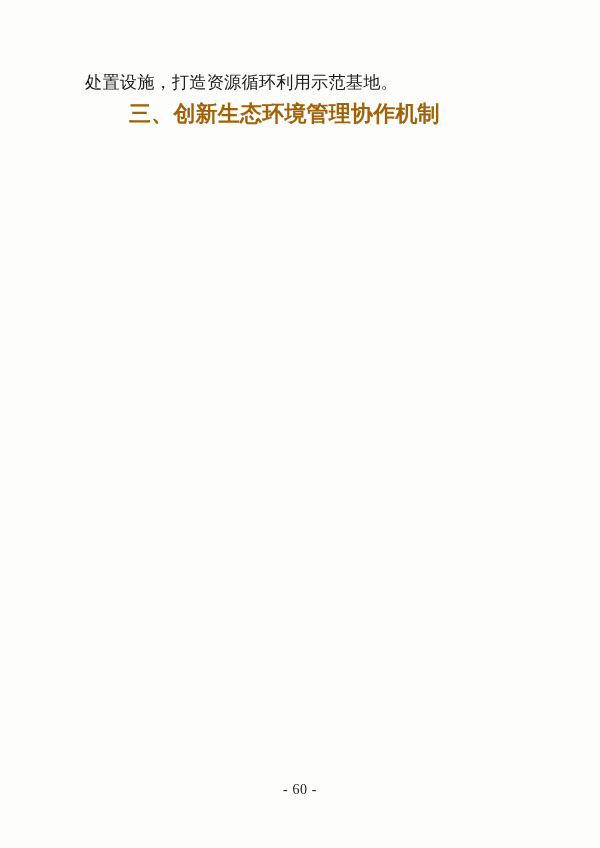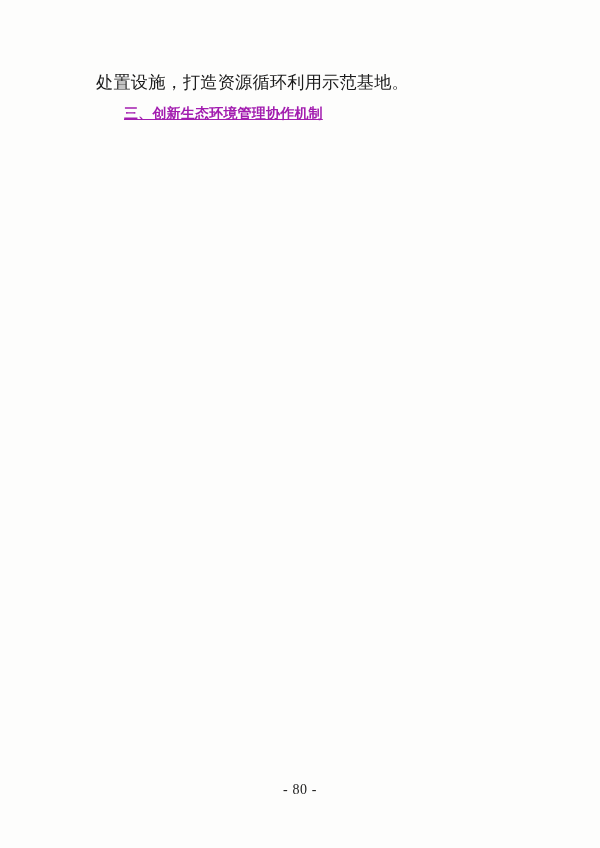--- a/index.html
+++ b/index.html
@@ -16,62 +16,61 @@
   }
   .page {
     position: relative;
     width: 600px;
     height: 848px;
     background: #fdfdfc;
     box-sizing: border-box;
   }
   .content {
     position: absolute;
-    left: 96px;
+    left: 85px;
     top: 68px;
     width: 425px;
   }
   .para {
     font-size: 17.2px;
     line-height: 30.6px;
     letter-spacing: 0.2px;
     text-align: justify;
     text-justify: inter-ideograph;
     margin: 0;
     color: #1a1a1a;
   }
   .para.continued {
     text-indent: 0;
   }
   .para.indent {
     text-indent: 2em;
   }
   .heading {
-    font-size: 14px;
+    font-size: 22px;
     line-height: 30.6px;
     letter-spacing: 0.2px;
     font-weight: bold;
     text-indent: 2em;
     margin: 0;
-    color: #a21caf;
-    text-decoration: underline;
+    color: #a16207;
   }
   .footer {
     position: absolute;
     left: 0;
     top: 782px;
     width: 600px;
     text-align: center;
     font-size: 14px;
     color: #222222;
     letter-spacing: 0.6px;
   }
 </style>
 </head>
 <body>
 
 <div class="page">
   <div class="content">
     <p class="para continued">处置设施，打造资源循环利用示范基地。</p>
     <h2 class="heading">三、创新生态环境管理协作机制</h2>
   </div>
-  <div class="footer">- 80 -</div>
+  <div class="footer">- 60 -</div>
 </div>
 
 </body></html>

